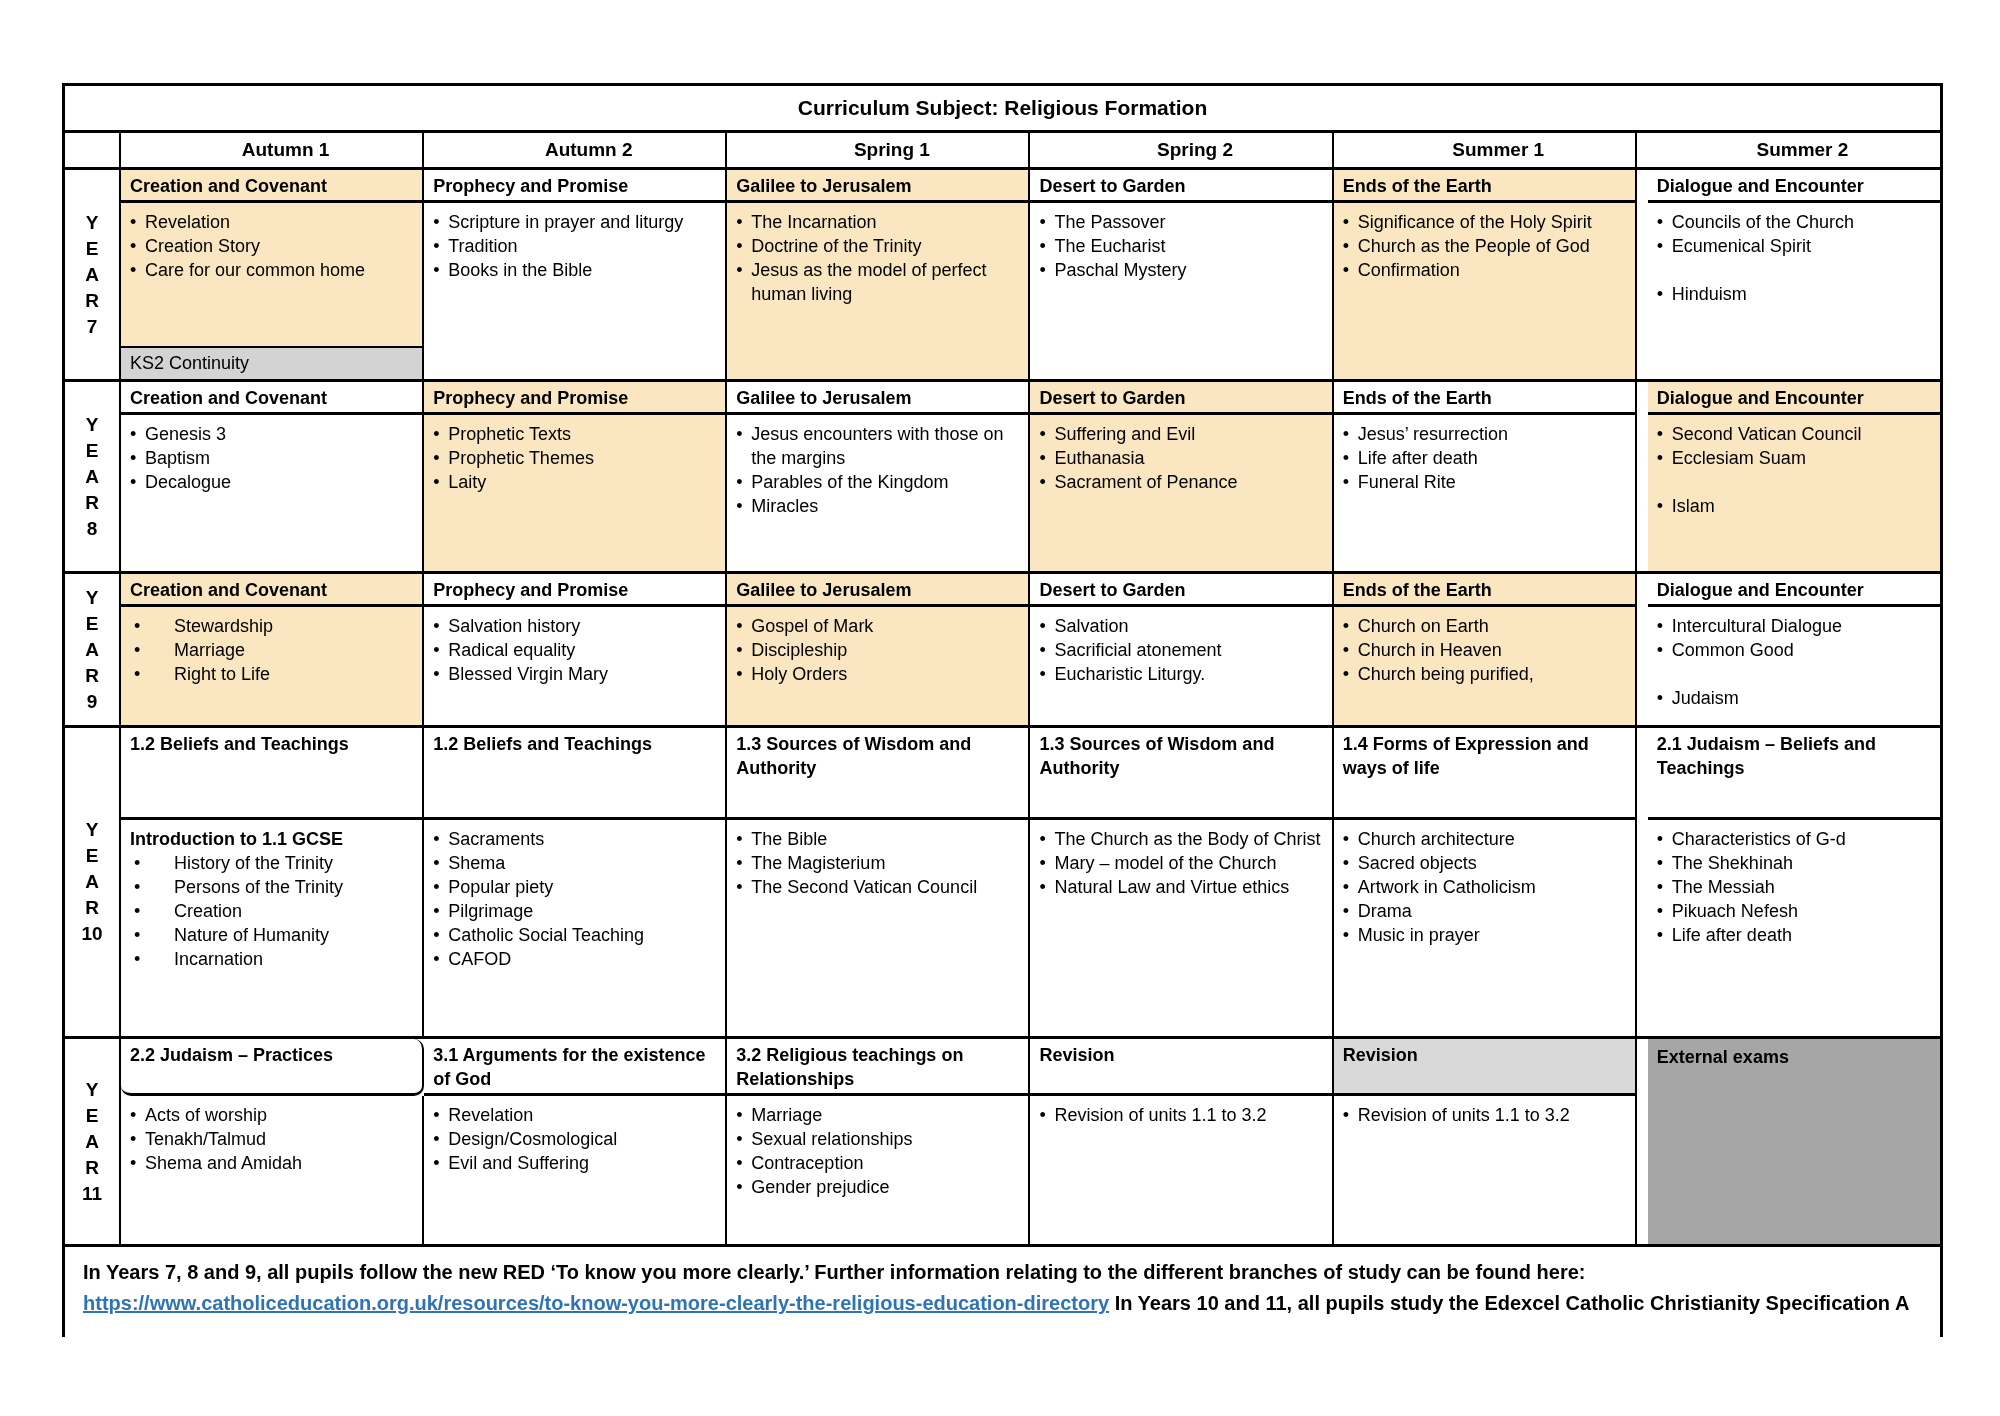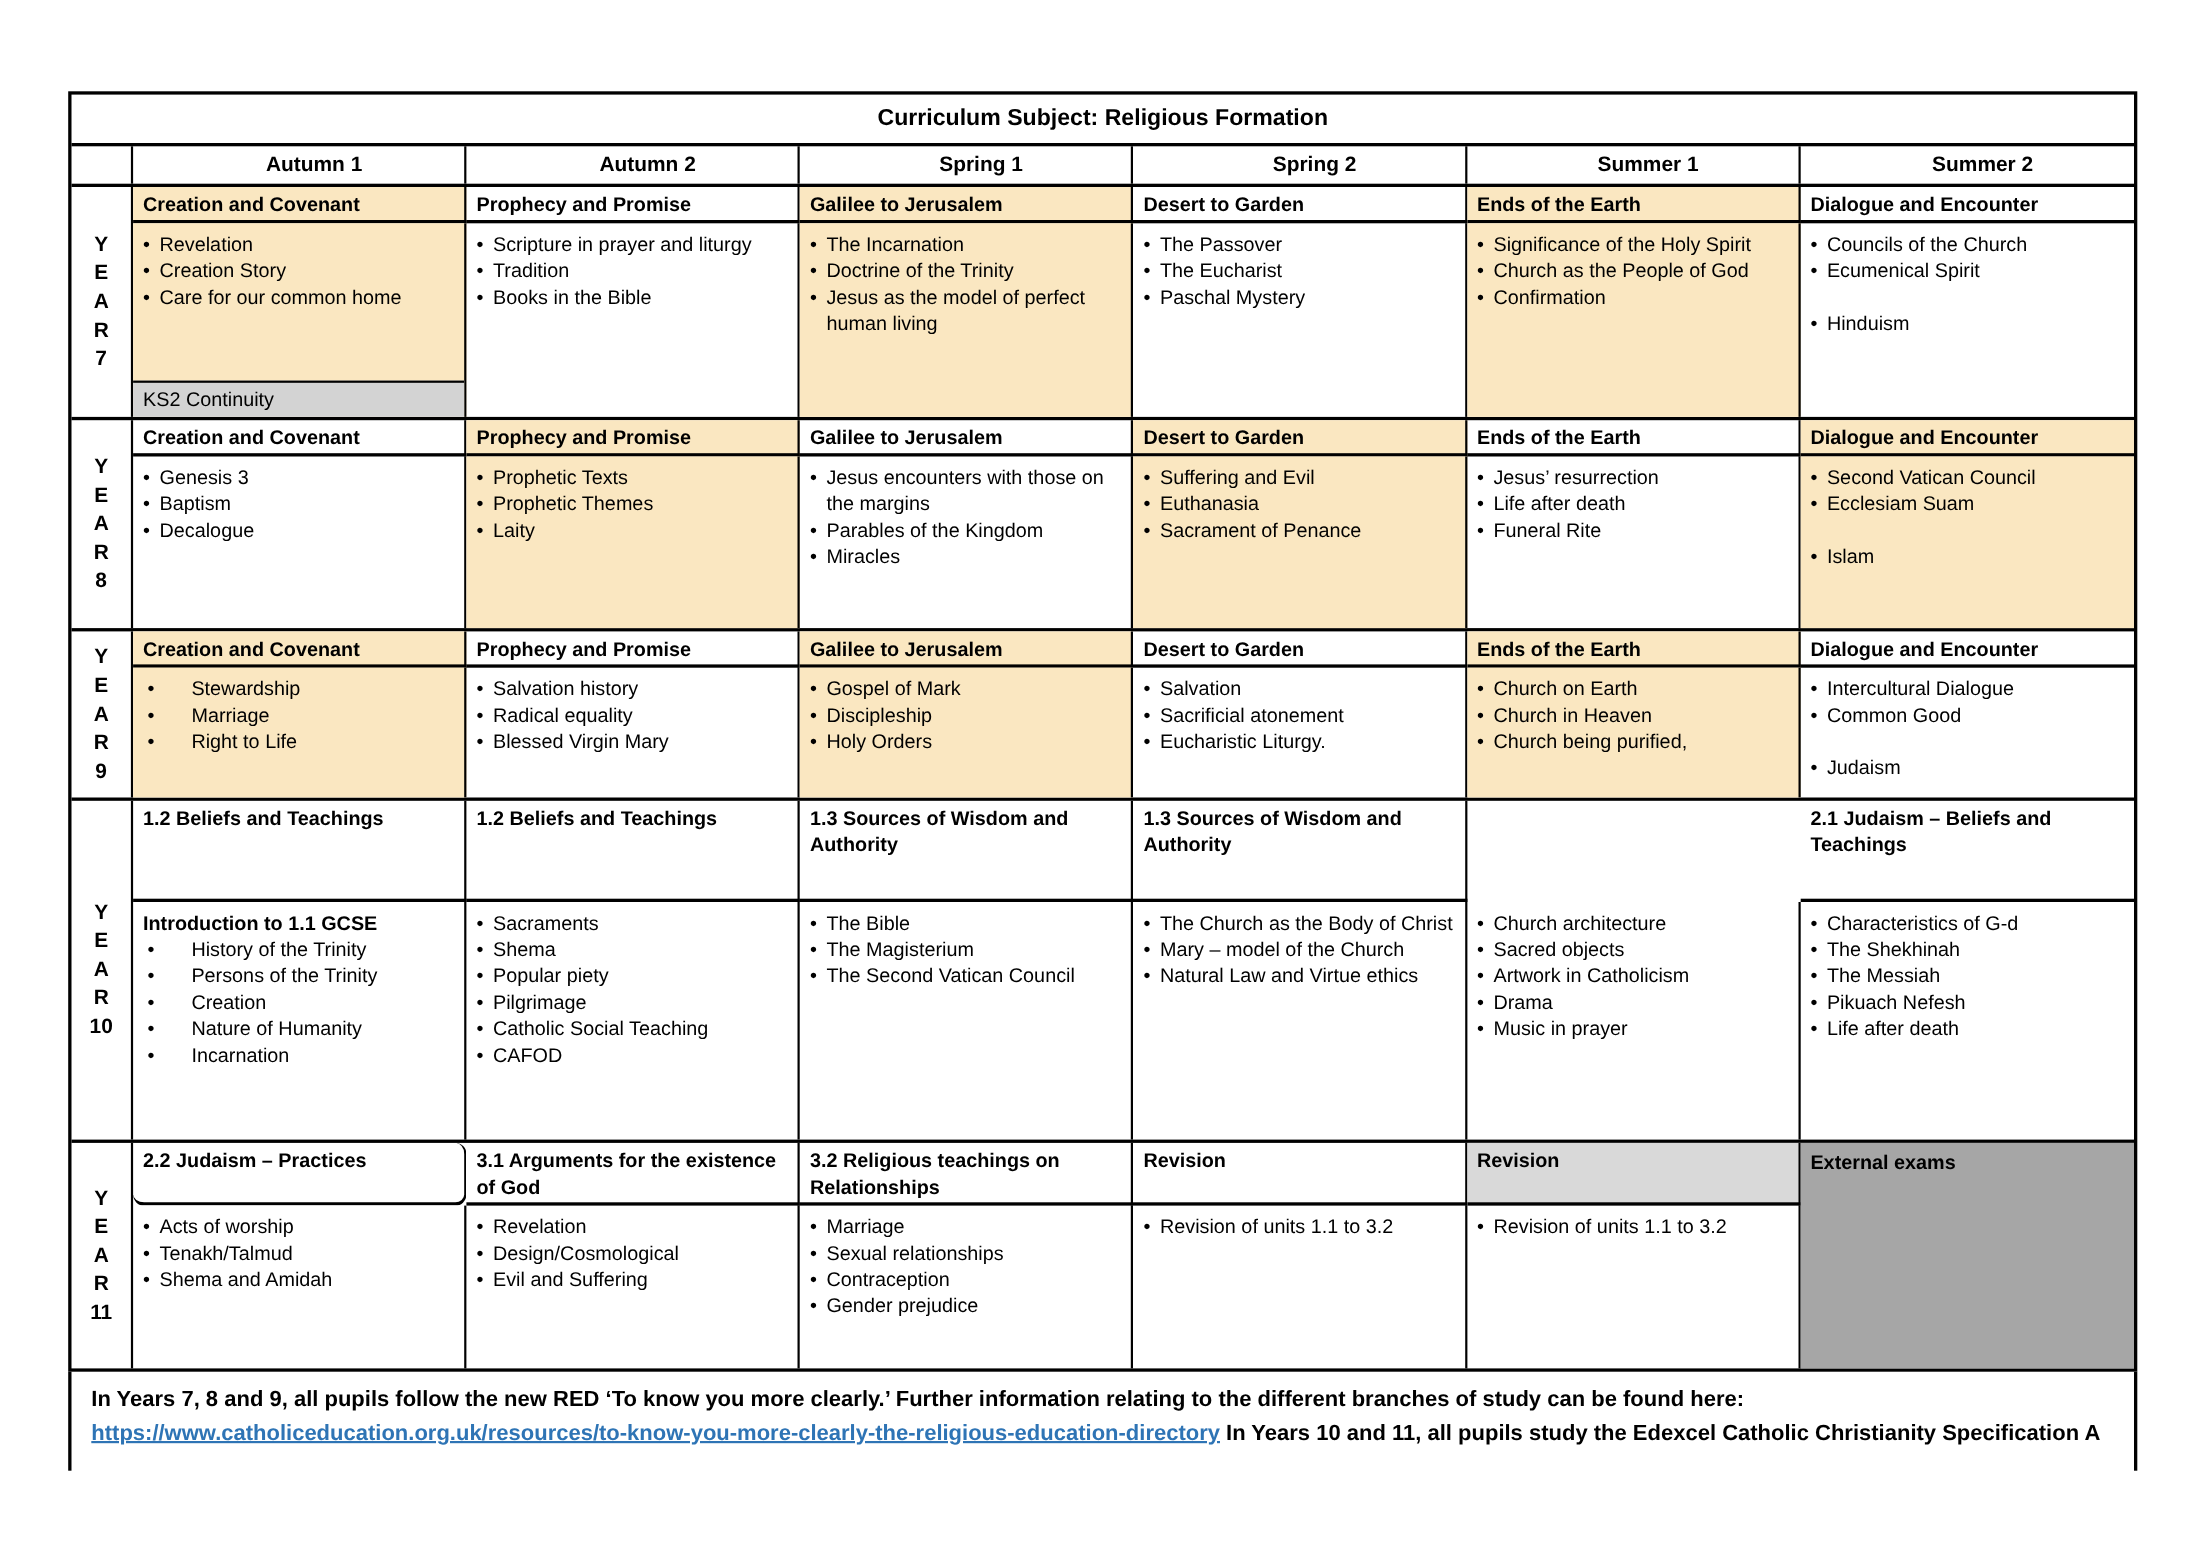--- a/index.html
+++ b/index.html
@@ -16,21 +16,21 @@
   .yg{display:grid;grid-template-columns:56px repeat(6,1fr);border-top:3px solid #000;}
   .ylabel{grid-row:1 / span 2;grid-column:1;border-right:2px solid #000;display:flex;
           flex-direction:column;align-items:center;justify-content:center;
           font-weight:bold;font-size:19px;line-height:26px;}
   .topic{grid-row:1;border-right:2px solid #000;border-bottom:3px solid #000;font-weight:bold;
          font-size:18px;line-height:24px;padding:4px 8px 2px 9px;min-height:33px;box-sizing:border-box;}
   .content{grid-row:2;border-right:2px solid #000;display:flex;flex-direction:column;box-sizing:border-box;}
   .cbody{flex:1;padding:7px 8px 6px 9px;}
   .hl{background:var(--hl);}
   .gray{background:var(--revgray);}
-  .col6{border-right:none !important;}
+  .col6{border-right:none !important;margin-left:11px;}
   .ks2{border-top:2px solid #000;background:var(--ks2gray);padding:3px 8px 4px 9px;
        font-size:18px;line-height:24px;}
   .item{display:flex;line-height:24px;font-size:18px;}
   .blt{flex:0 0 15px;}
   .wide .blt{flex:0 0 44px;padding-left:4px;box-sizing:border-box;}
   .spacer{height:24px;}
   .intro{font-weight:bold;line-height:24px;font-size:18px;}
   .exam{grid-row:1 / span 2;background:var(--examgray);font-weight:bold;font-size:18px;
         line-height:24px;padding:6px 8px 0 9px;box-sizing:border-box;}
   .y0 .content{min-height:176px;}
@@ -487,20 +487,21 @@
               <div class="item">
                 <span class="blt">•</span>
                 <span class="txt">Mary – model of the Church</span>
               </div>
               <div class="item">
                 <span class="blt">•</span>
                 <span class="txt">Natural Law and Virtue ethics</span>
               </div>
             </div>
           </div>
+          <div class="topic" style="grid-column: 6;">1.4 Forms of Expression and ways of life</div>
           <div class="content" style="grid-column: 6;">
             <div class="cbody">
               <div class="item">
                 <span class="blt">•</span>
                 <span class="txt">Church architecture</span>
               </div>
               <div class="item">
                 <span class="blt">•</span>
                 <span class="txt">Sacred objects</span>
               </div>

